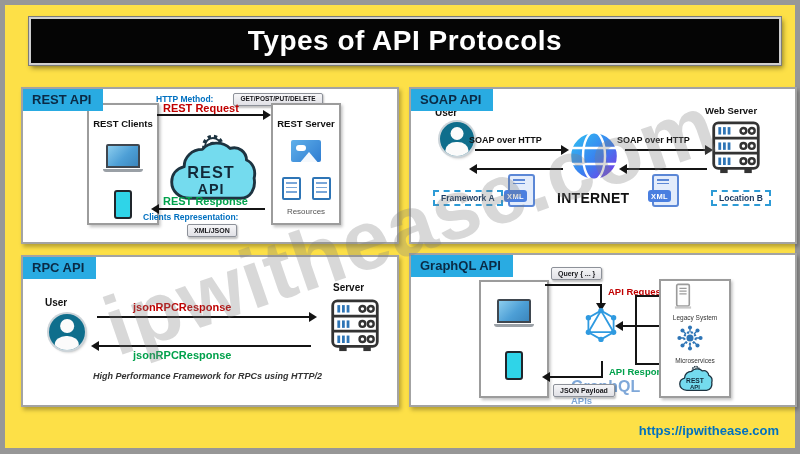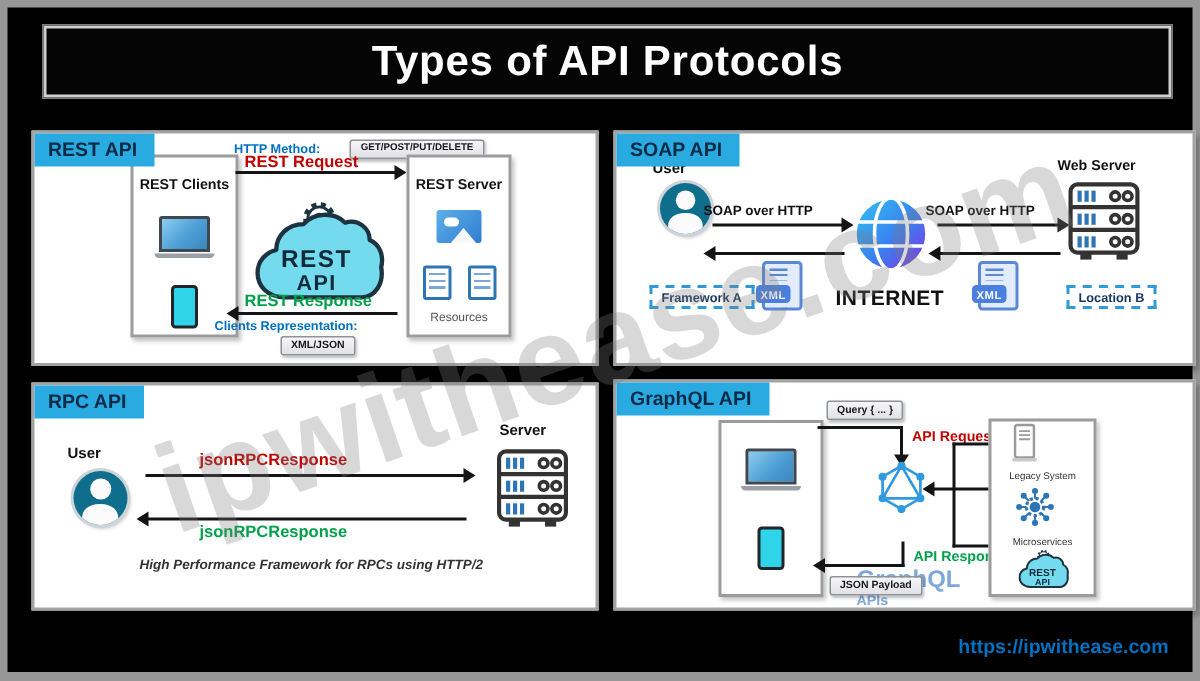--- a/index.html
+++ b/index.html
@@ -1,21 +1,21 @@
 <!DOCTYPE html>
 <html><head>
 <meta charset="utf-8">
 <style>
   html,body { margin:0; padding:0; }
   body {
     width:800px; height:454px; position:relative; overflow:hidden;
     font-family:"Liberation Sans", sans-serif; background:#ffffff;
   }
   .frame {
-    position:absolute; inset:0; background:#000000;
+    position:absolute; inset:0; background:#fde047;
     border:5px solid #979797; border-bottom-width:6px;
   }
   
   .title-bar {
     position:absolute; left:24px; top:12px; width:748px; height:44px;
     background:#050505; border:2px solid #cfcfcf; outline:1px solid #7b7b7b;
     display:flex; align-items:center; justify-content:center;
     box-shadow:2px 3px 5px rgba(0,0,0,.45);
   }
   .title-bar span { color:#fff; font-size:28px; font-weight:700; letter-spacing:.5px; }

